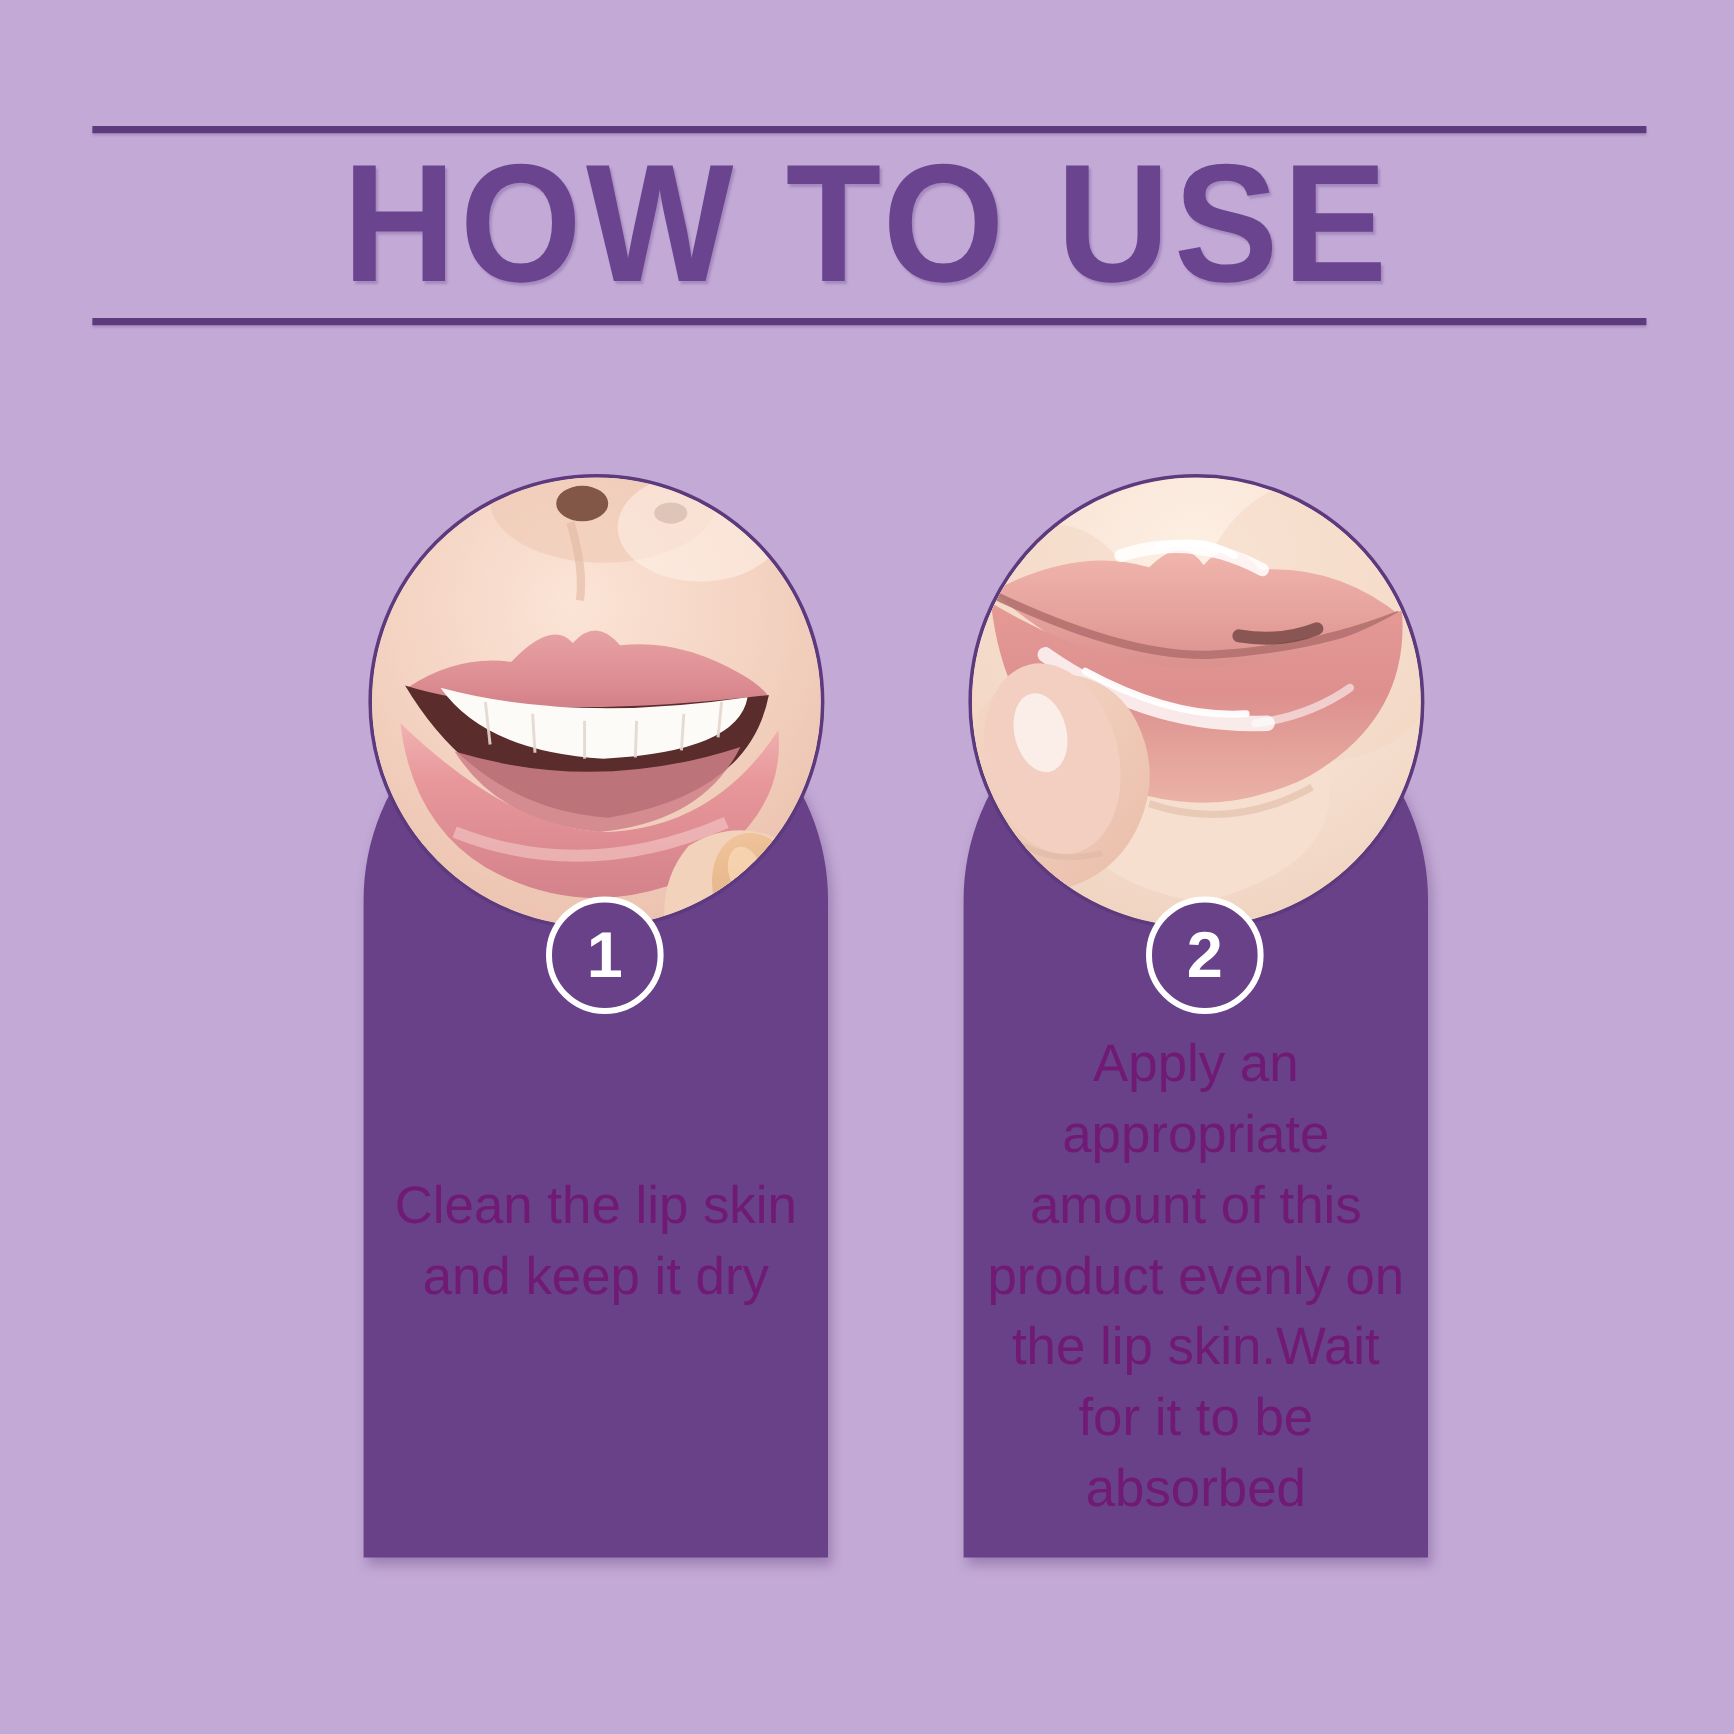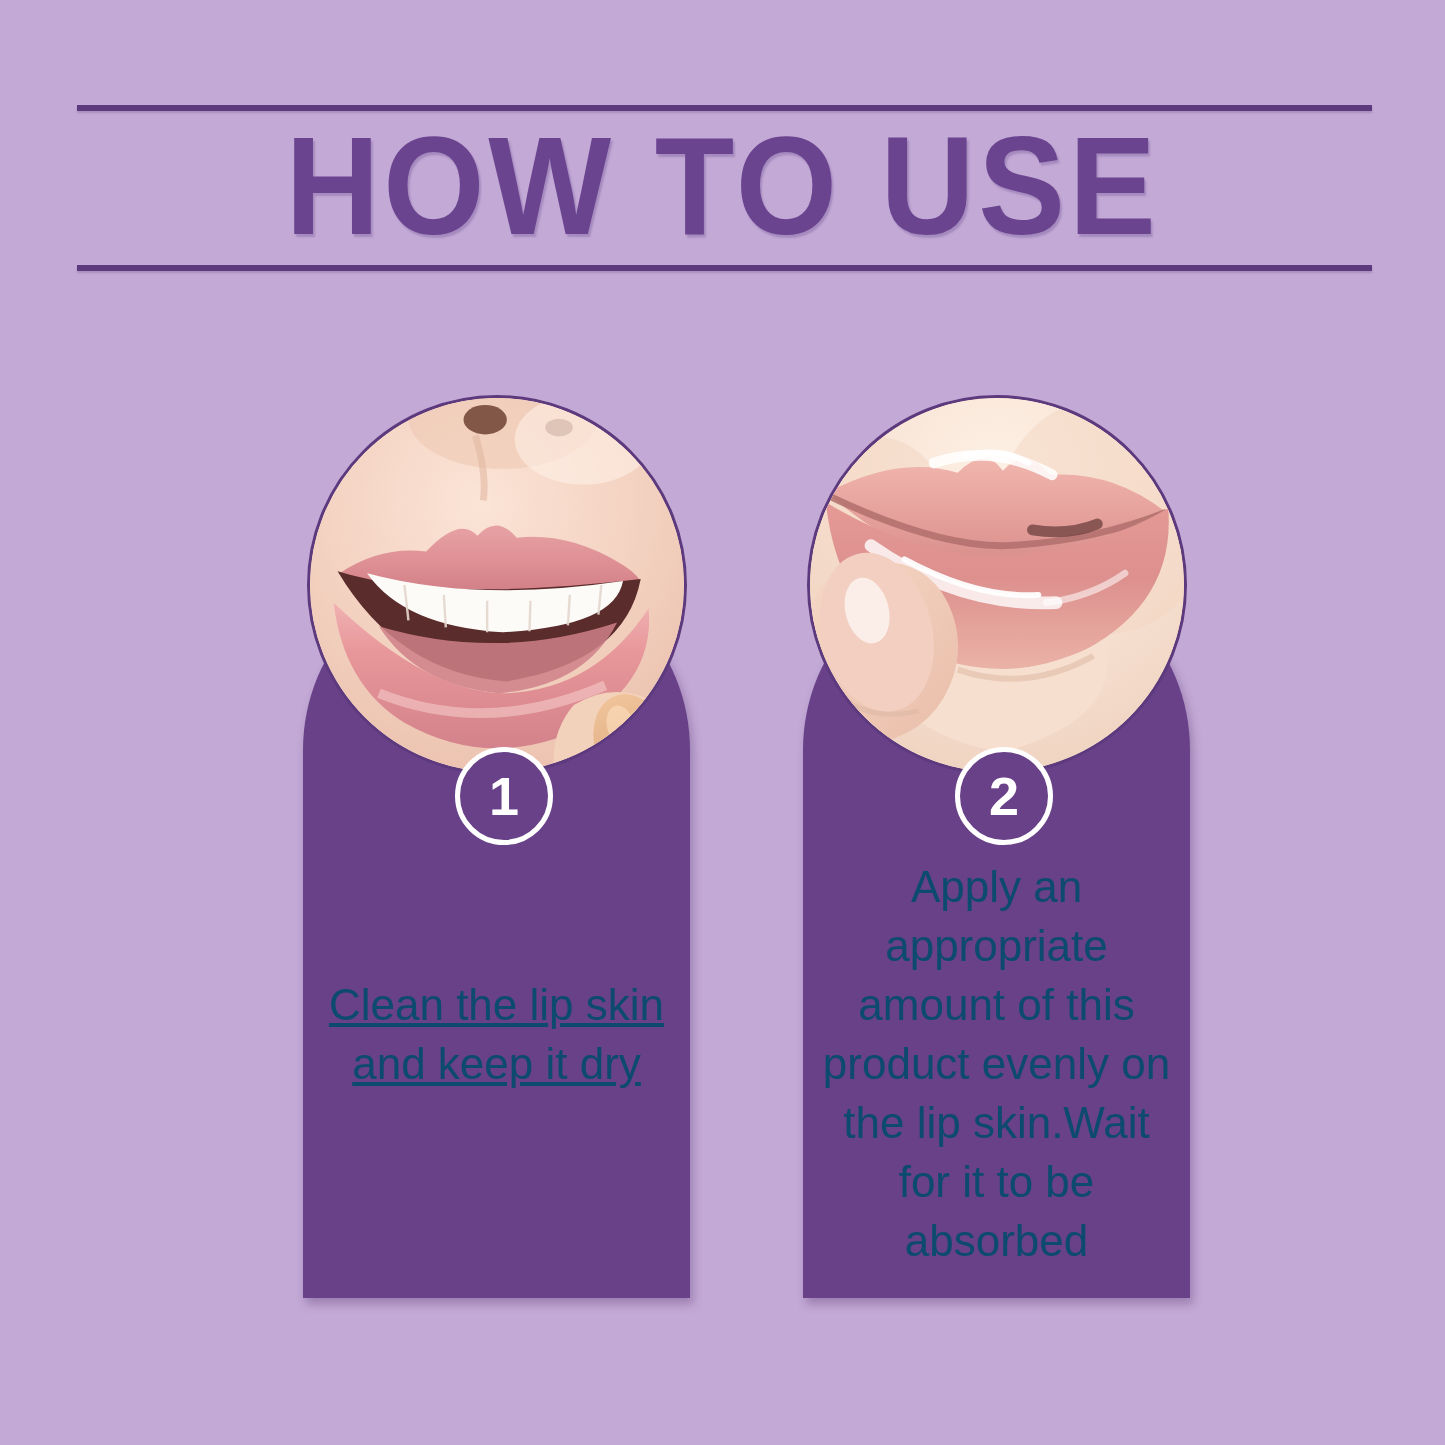--- a/index.html
+++ b/index.html
@@ -118,26 +118,26 @@
     font-weight: bold;
     line-height: 1;
     letter-spacing: 0;
   }
 
   .step-caption {
     position: absolute;
     left: 14px;
     width: 359px;
     text-align: center;
-    color: #0c4a6e;
+    color: #701a75;
     font-size: 44px;
     line-height: 59px;
     font-weight: 300;
   }
-  .step-1 .step-caption { top: 580px; text-decoration: underline; }
+  .step-1 .step-caption { top: 580px; }
   .step-2 .step-caption { top: 462px; }
 </style>
 </head>
 <body>
 
 <div id="page">
 
   <div class="header-rule top"></div>
   <div class="page-title">HOW TO USE</div>
   <div class="header-rule bottom"></div>

